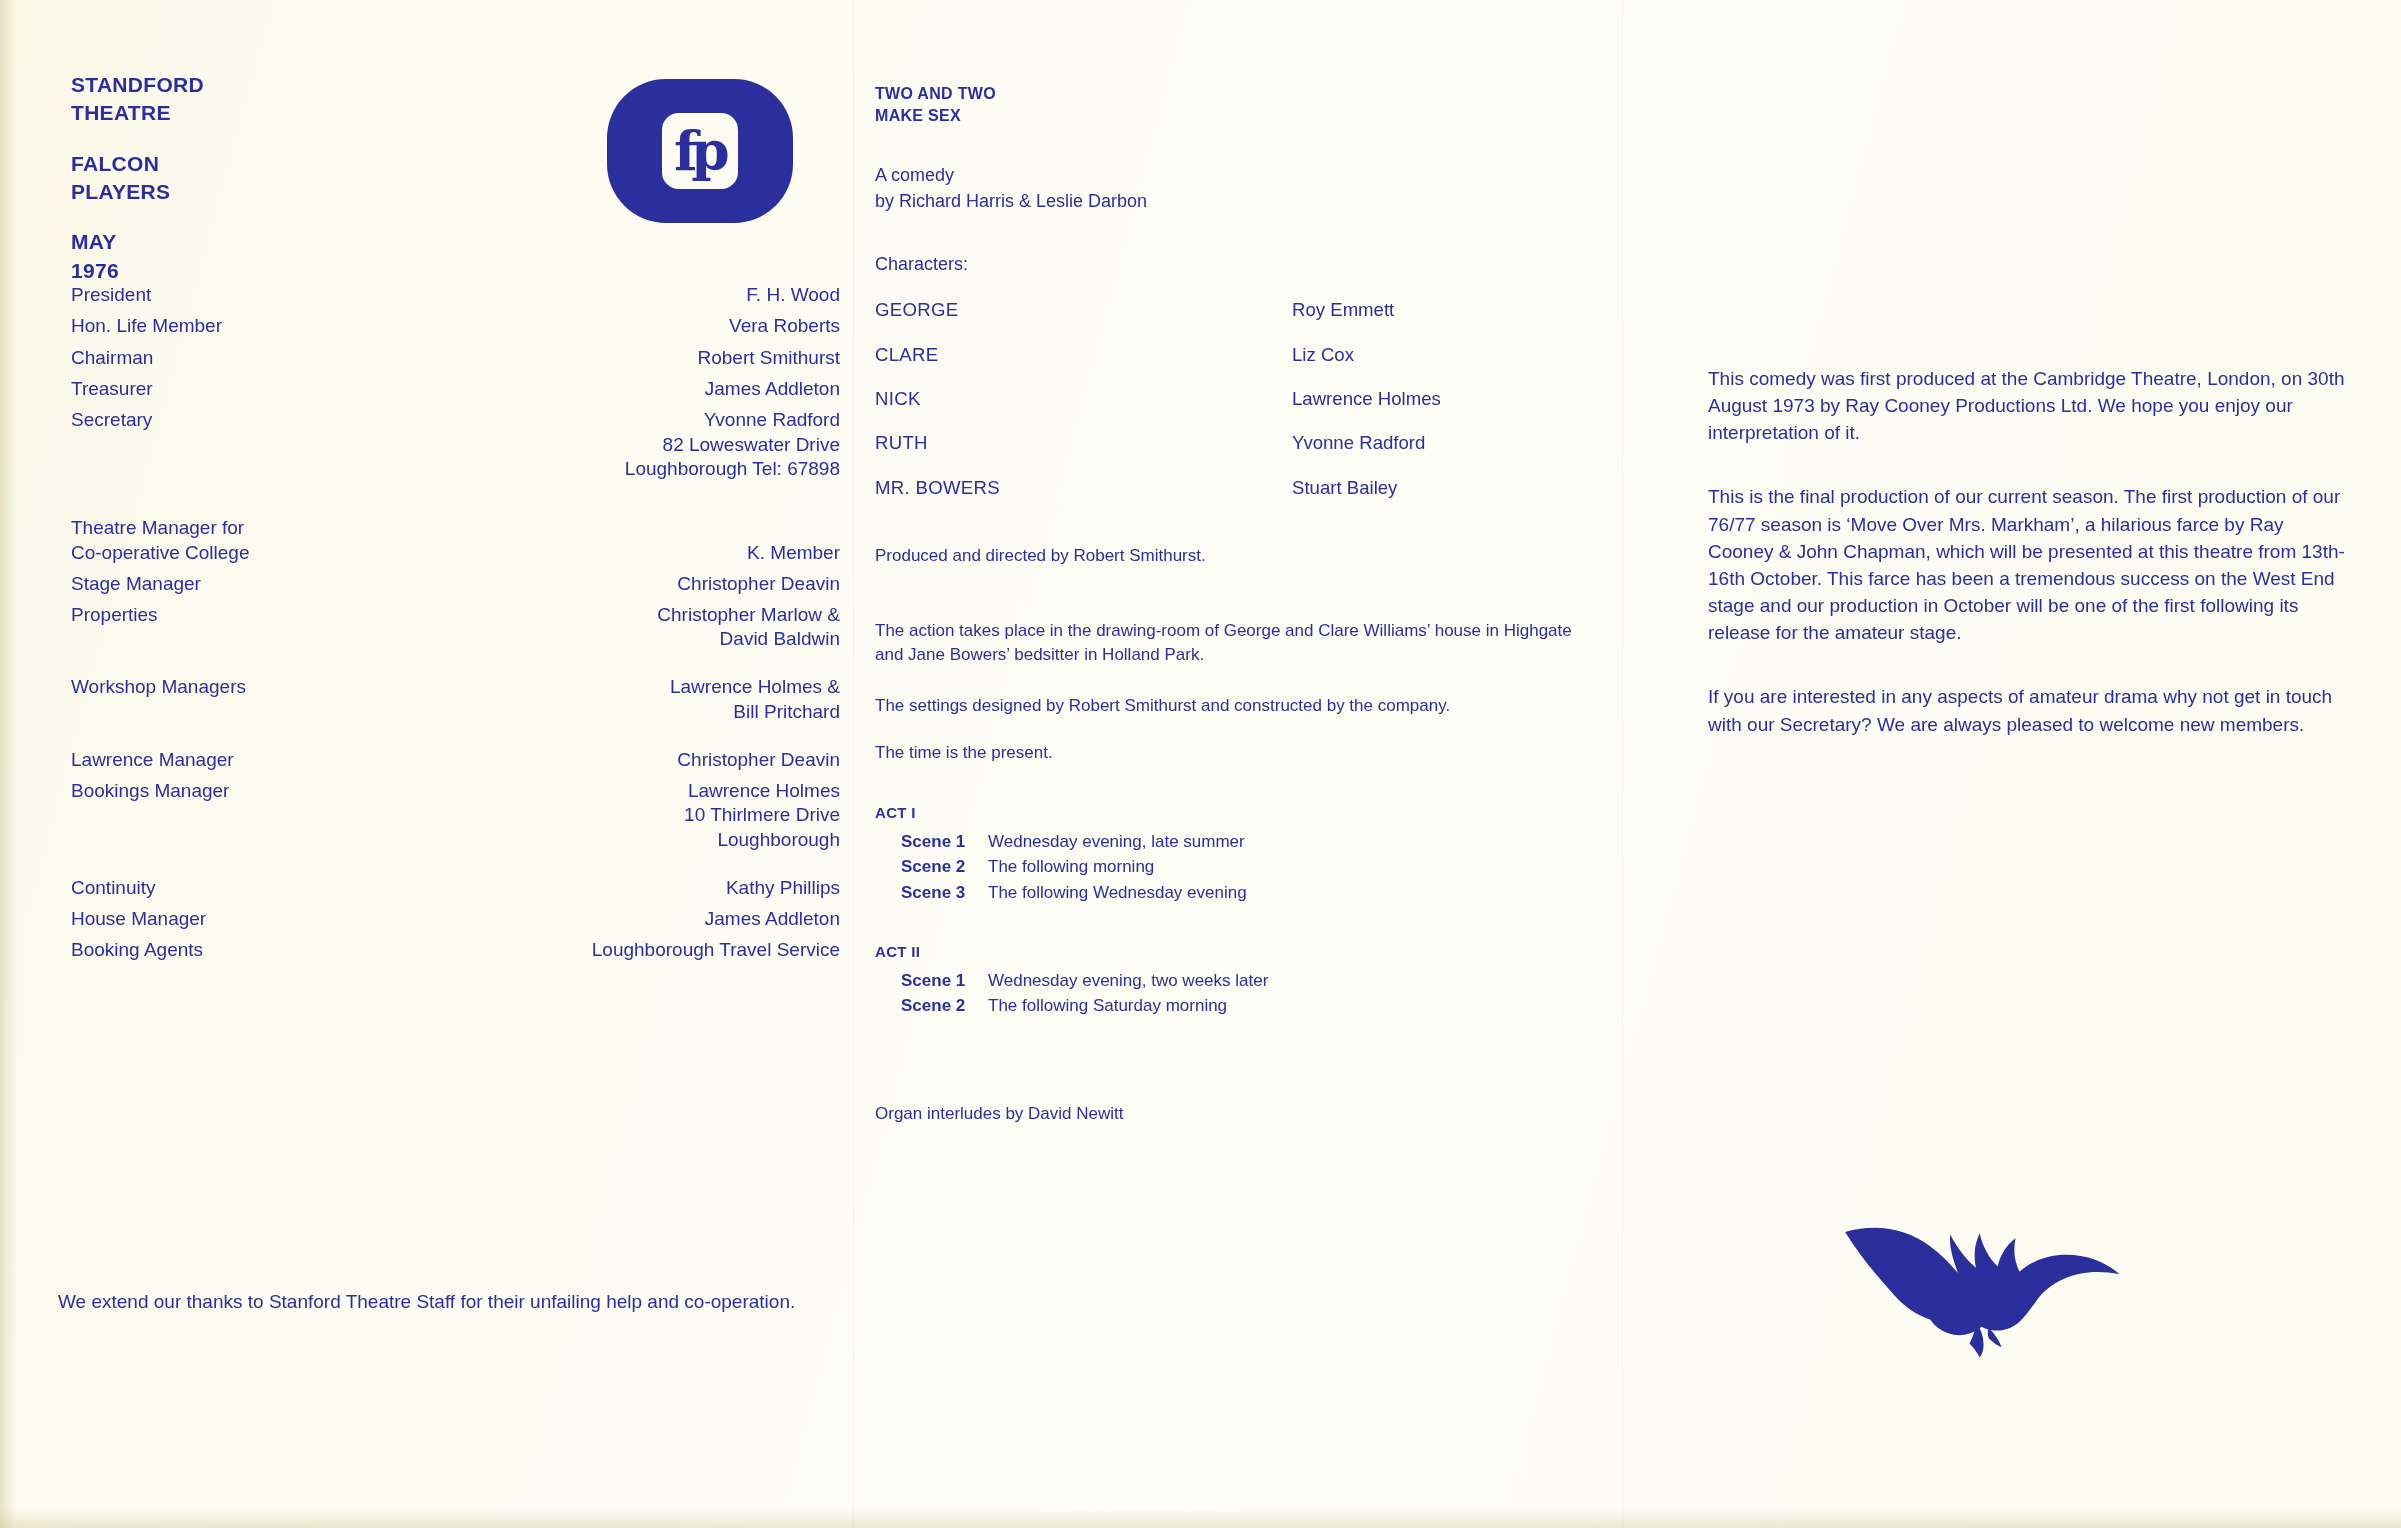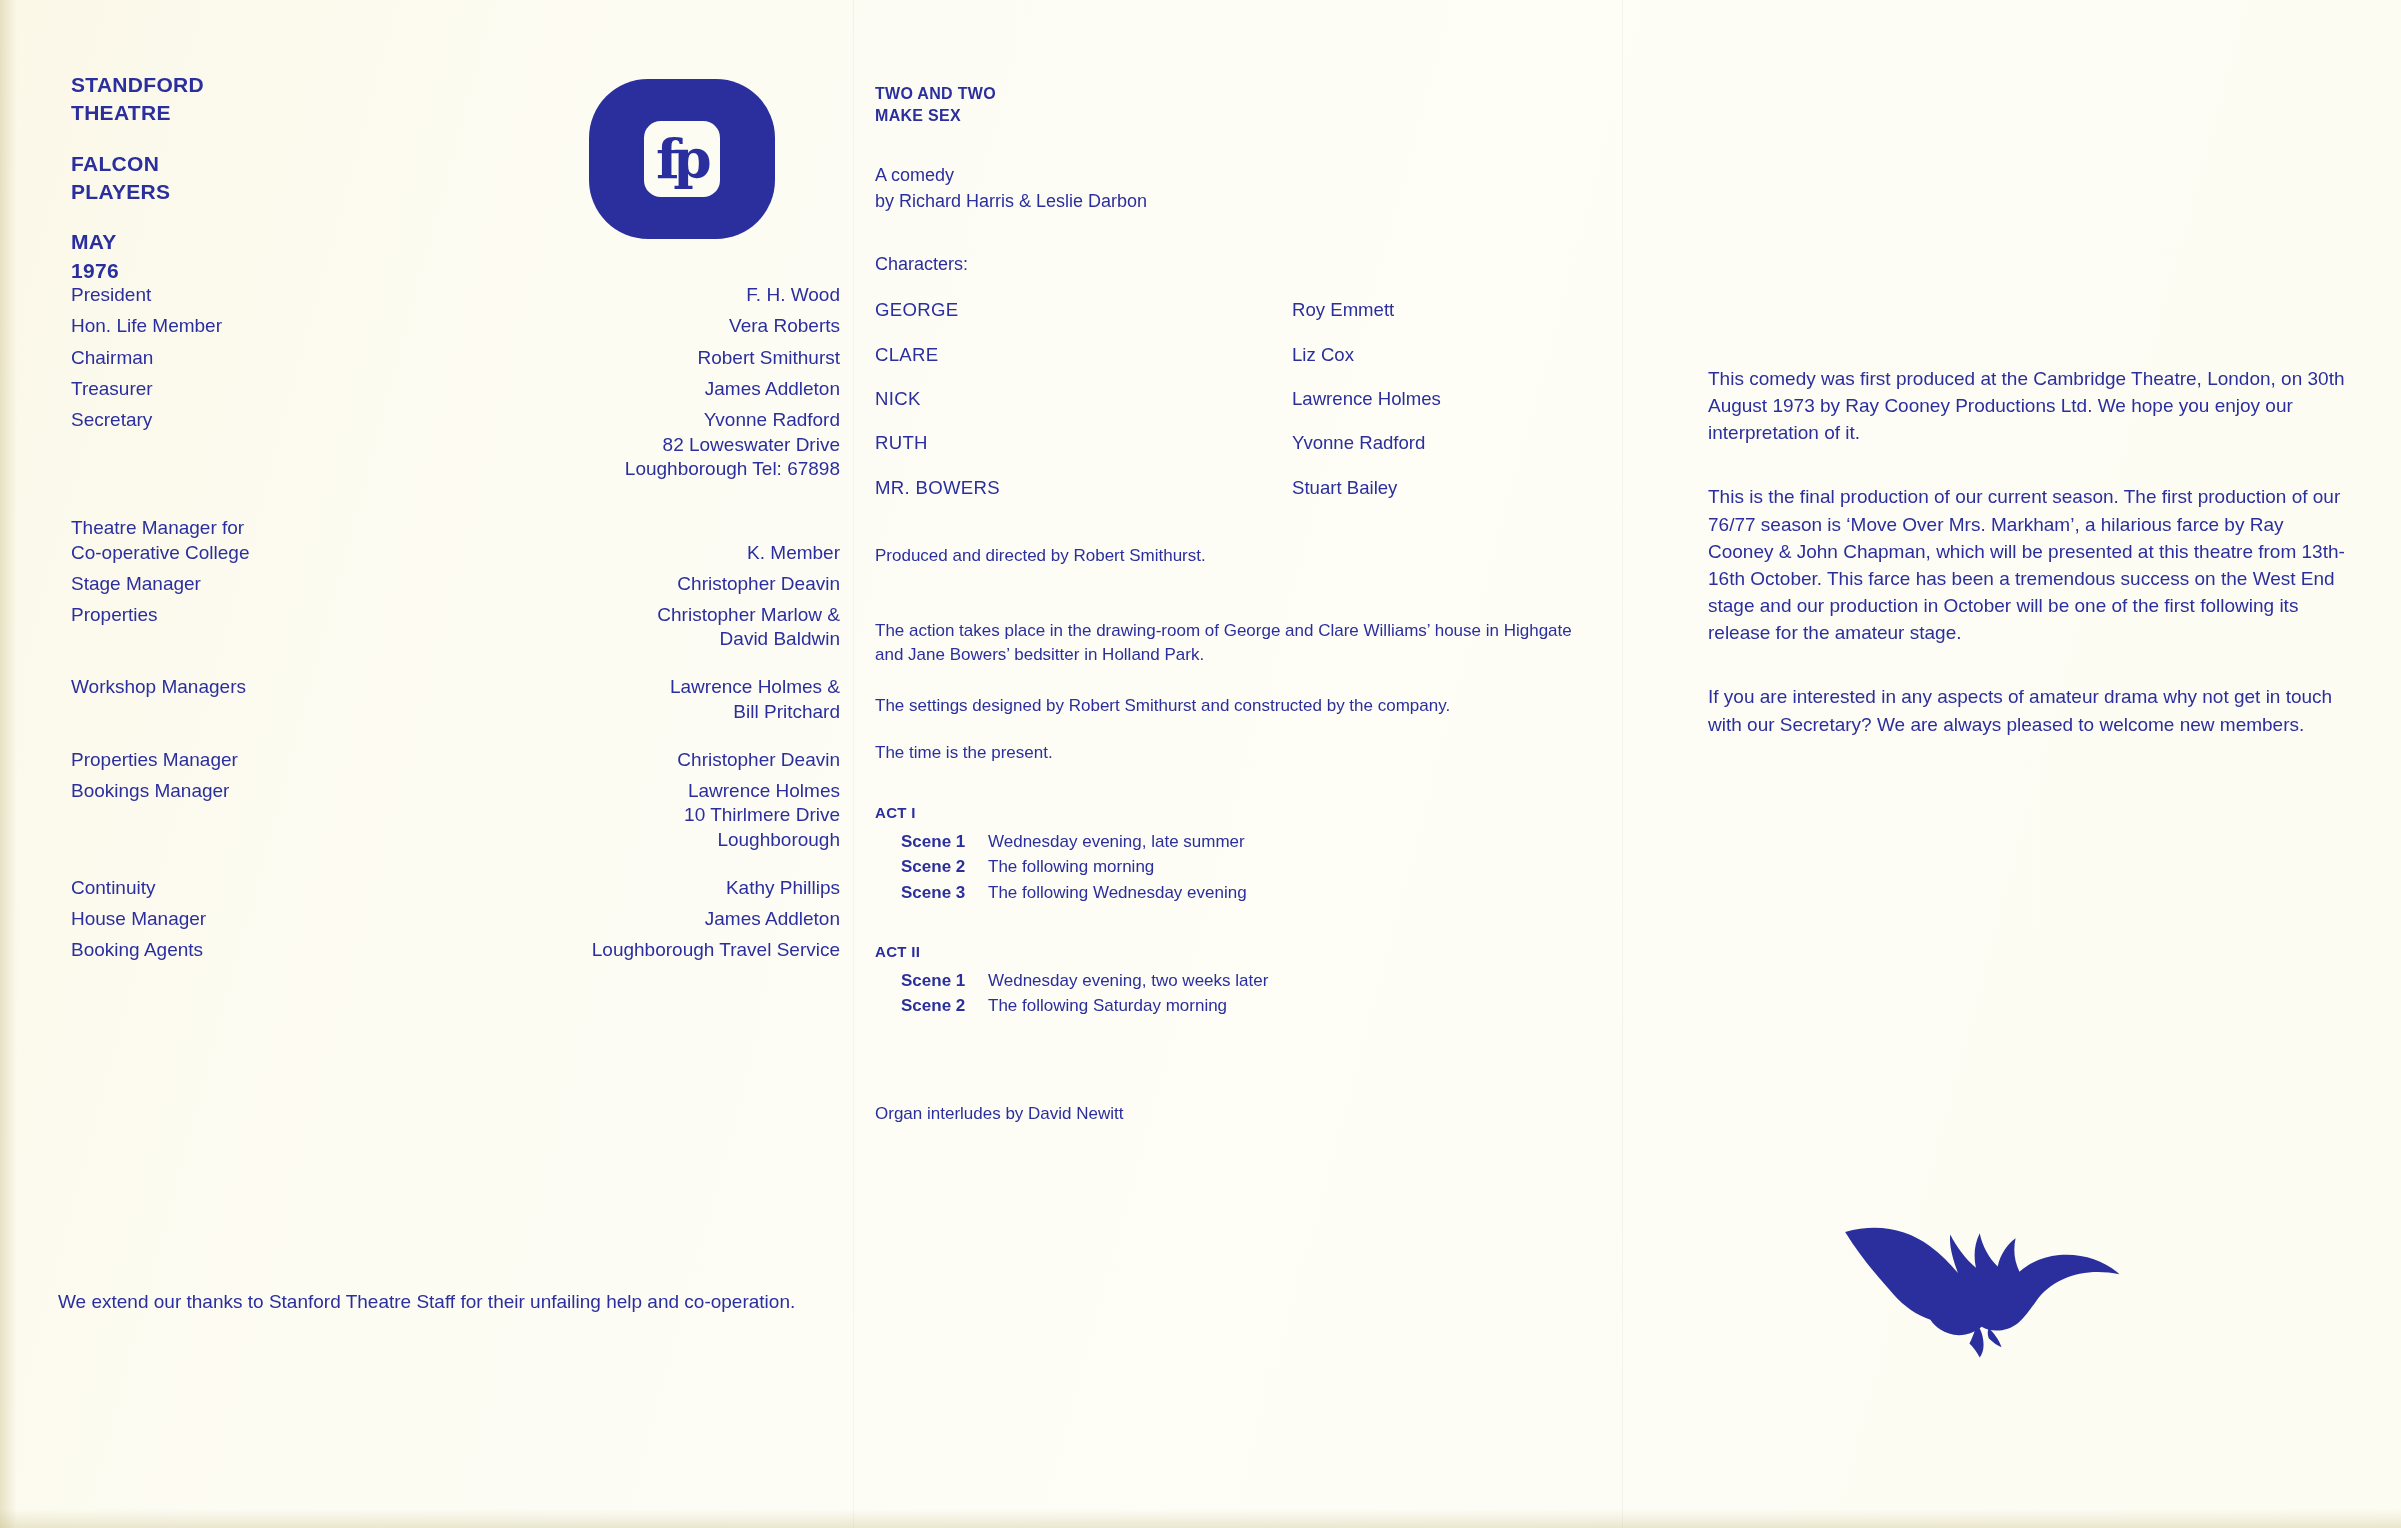--- a/index.html
+++ b/index.html
@@ -48,24 +48,24 @@
   }
   .masthead {
     font-size: 21px;
     font-weight: bold;
     line-height: 1.35;
     letter-spacing: 0.3px;
   }
   .masthead .blk { margin-bottom: 22px; }
   .logo {
     position: absolute;
-    left: 518px;
+    left: 536px;
     top: 7.7px;
     width: 186px;
-    height: 160px;
+    height: 144px;
     background: #2b2f9e;
     border-radius: 59px;
   }
   .logo .inner {
     position: absolute;
     left: 50%;
     top: 50%;
     transform: translate(-50%,-50%);
     width: 76px;
     height: 76px;
@@ -271,21 +271,21 @@
 
       <div class="orow">
         <div class="role">Workshop Managers</div>
         <div class="val">Lawrence Holmes &amp;
 Bill Pritchard</div>
       </div>
 
       <div class="gap-s"></div>
 
       <div class="orow">
-        <div class="role">Properties Manager</div>
+        <div class="role">Lawrence Manager</div>
         <div class="val">Christopher Deavin</div>
       </div>
       <div class="orow">
         <div class="role">Bookings Manager</div>
         <div class="val">Lawrence Holmes
 10 Thirlmere Drive
 Loughborough</div>
       </div>
 
       <div class="gap-s"></div>

